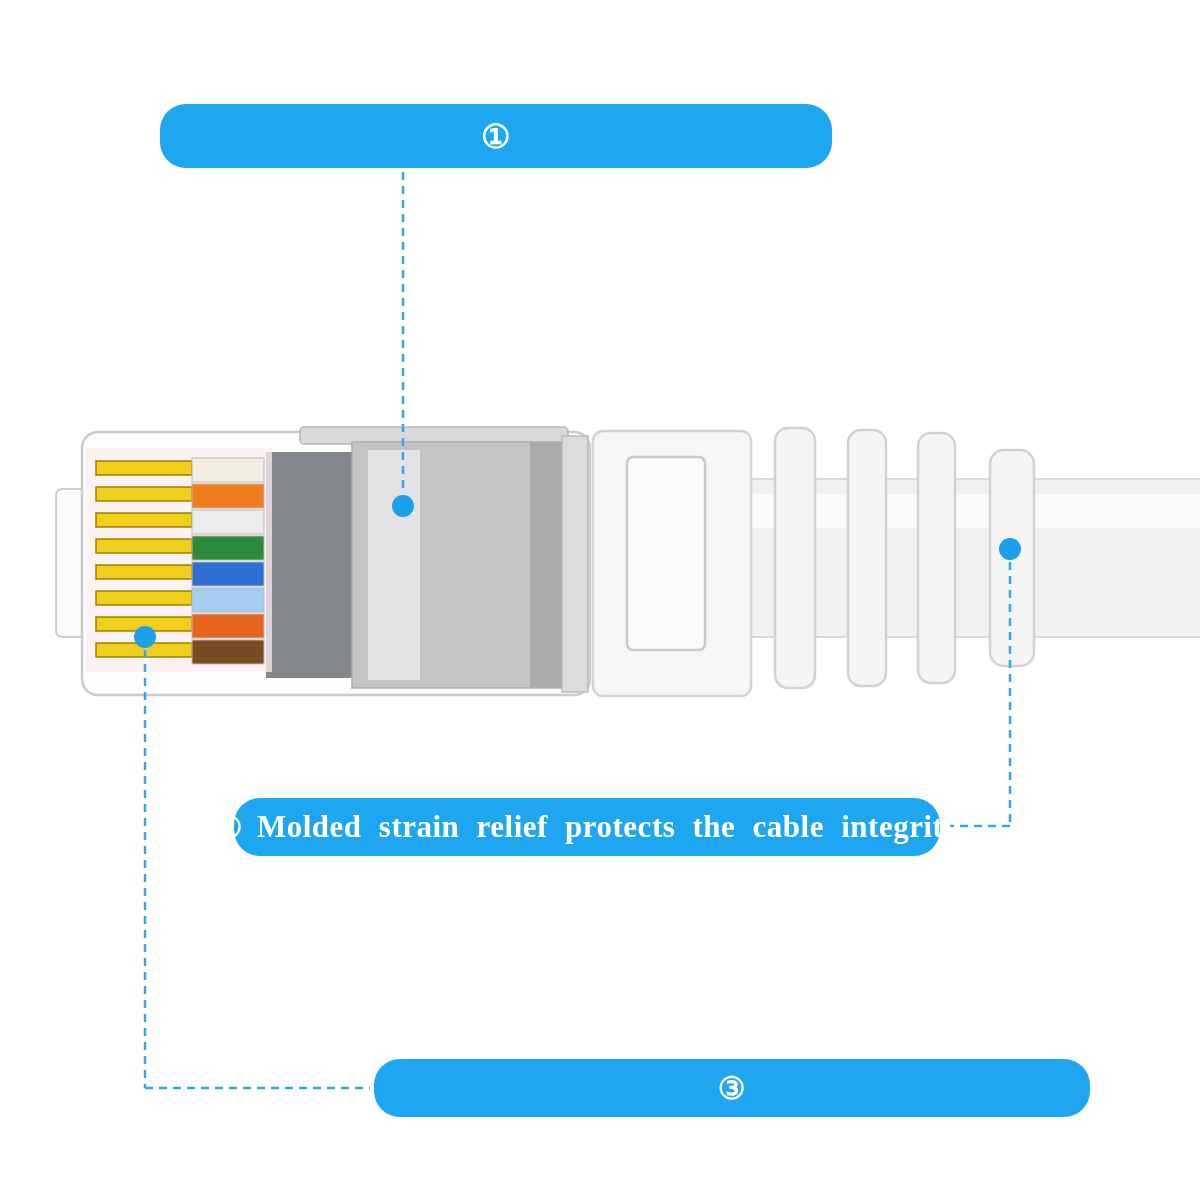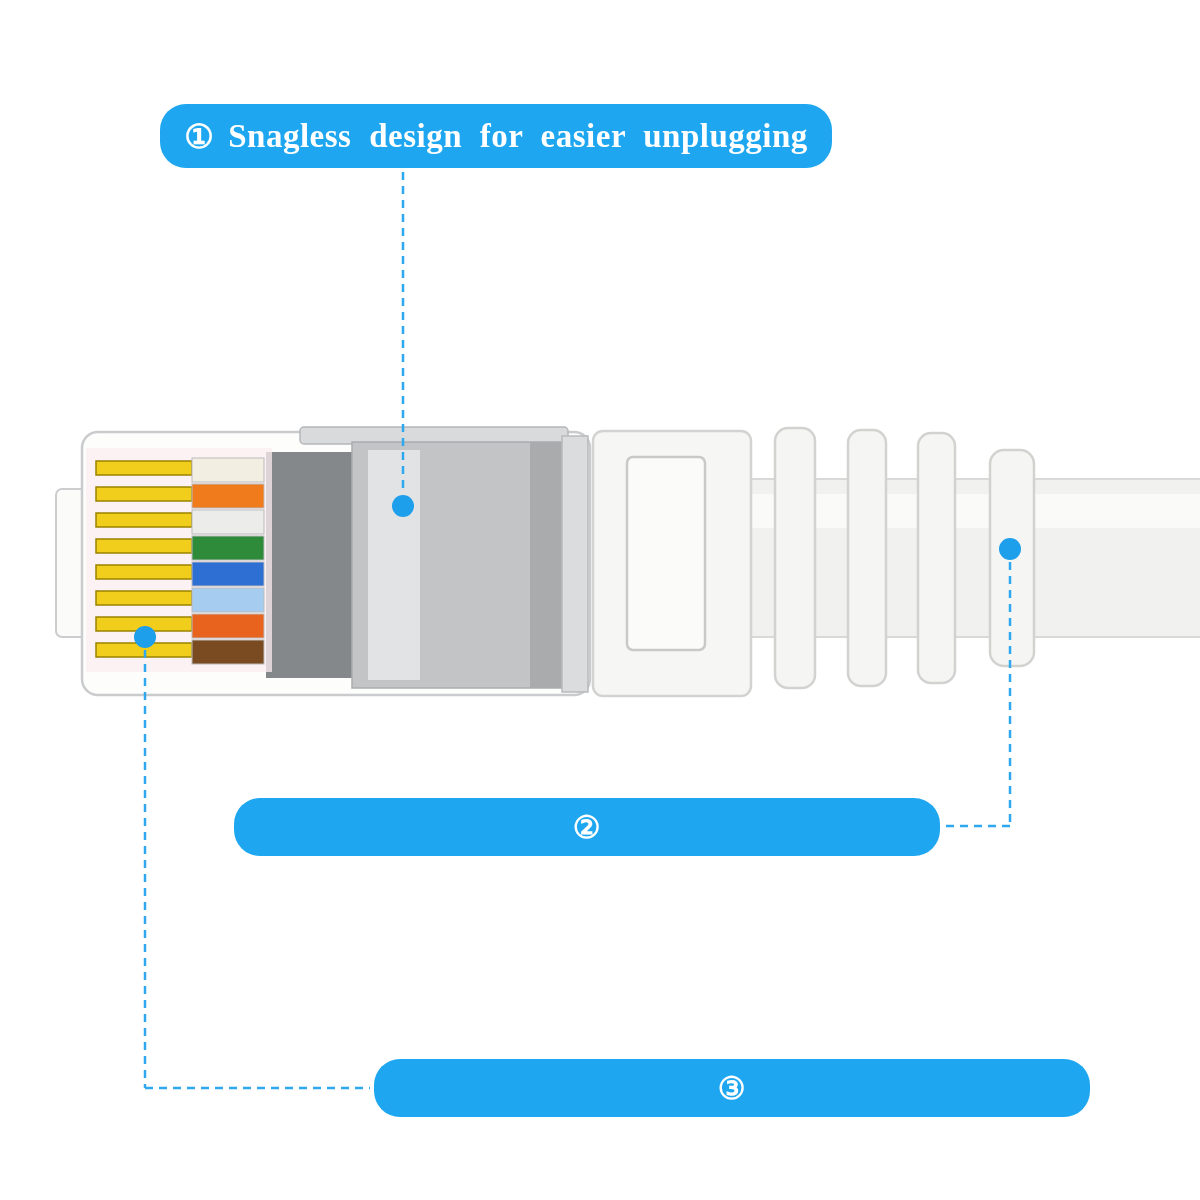--- a/index.html
+++ b/index.html
@@ -87,24 +87,24 @@
     <line class="dash" x1="1010" y1="562" x2="1010" y2="826"></line>
     <line class="dash" x1="1010" y1="826" x2="946" y2="826"></line>
 
     <circle class="dot" cx="145" cy="637" r="11"></circle>
     <line class="dash" x1="145" y1="650" x2="145" y2="1088"></line>
     <line class="dash" x1="145" y1="1088" x2="370" y2="1088"></line>
   </svg>
 
   <div class="pill" style="left:160px; top:104px; width:672px; height:64px;">
     <span class="num">①</span>
-    <span>Snagless design for easier unplugging</span>
   </div>
 
   <div class="pill" style="left:234px; top:798px; width:706px; height:58px; font-size:31px;">
     <span class="num">②</span>
+    <span>Molded strain relief protects the cable integrity</span>
   </div>
 
   <div class="pill" style="left:374px; top:1059px; width:716px; height:58px; font-size:31px;">
     <span class="num">③</span>
   </div>
 
 </div>
 
 </body></html>

